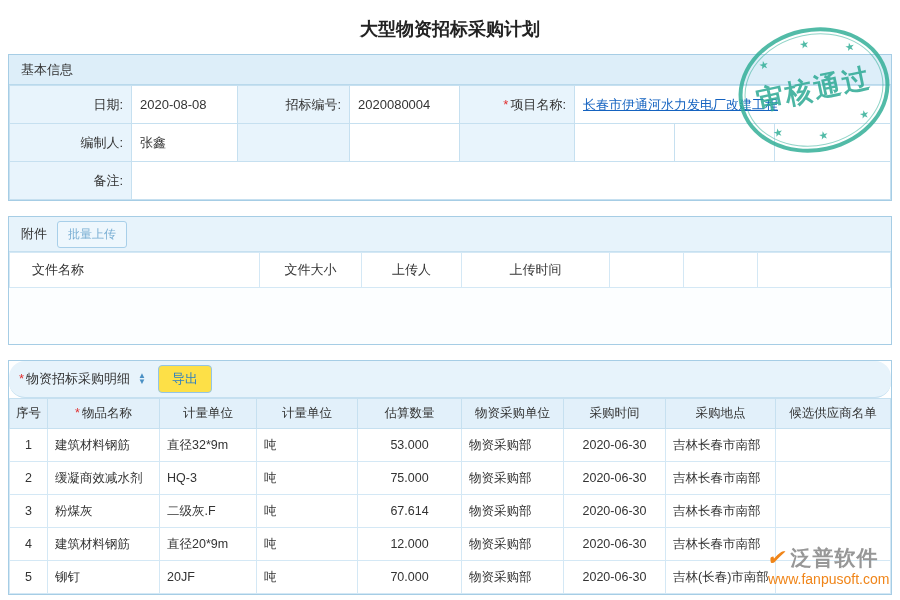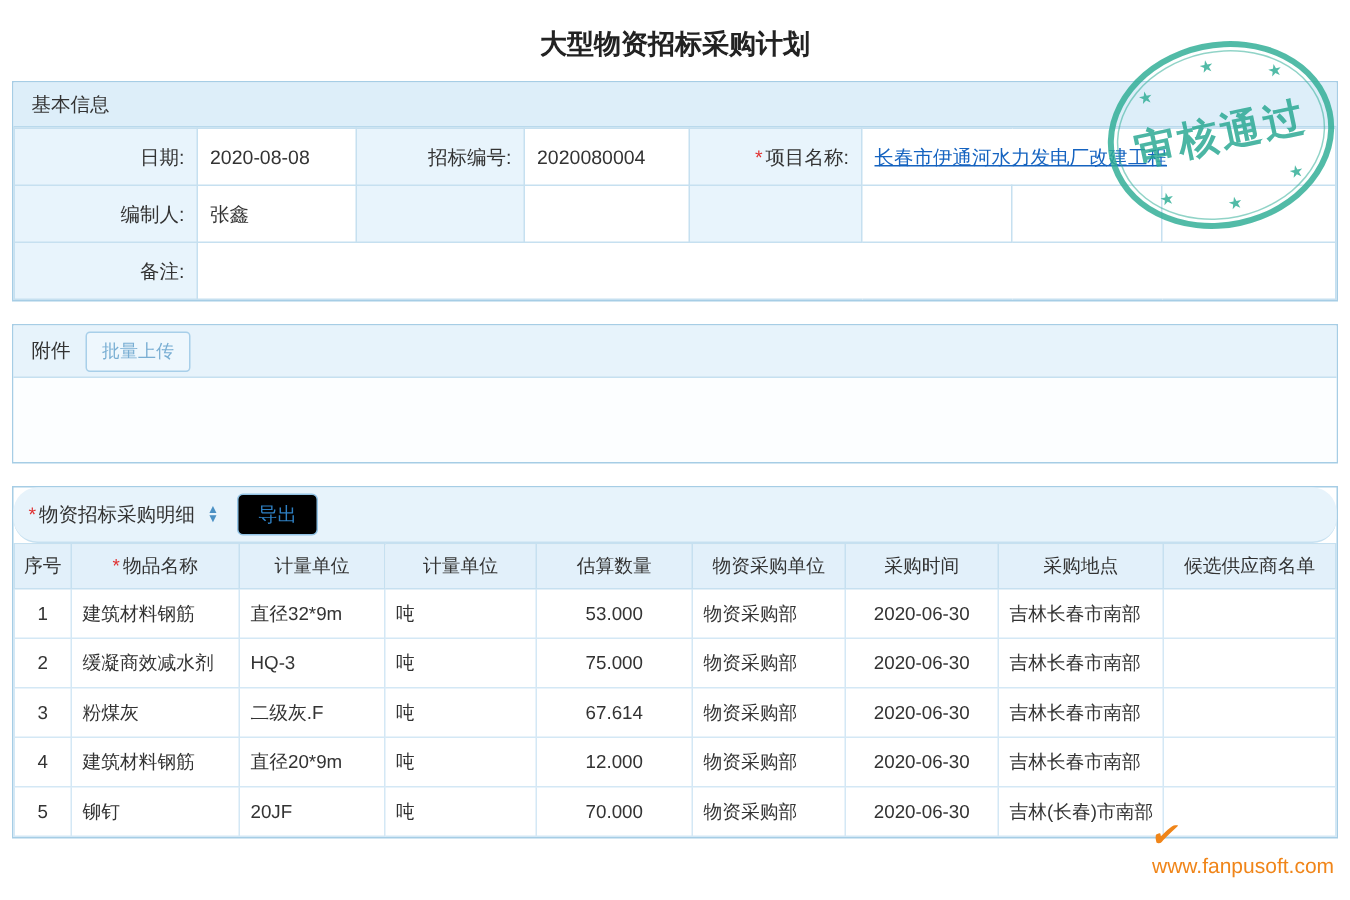--- a/index.html
+++ b/index.html
@@ -43,21 +43,21 @@
   .attach-empty { height: 56px; background: #fcfeff; }
 
   
   .details-bar {
     background: #e7f3fb; height: 37px; display: flex; align-items: center; gap: 8px;
     padding: 0 10px; border-bottom: 1px solid #c6e0f0; border-radius: 16px;
   }
   .details-title { font-size: 13px; }
   .sort-icon { display: inline-flex; flex-direction: column; color: #4a90c4; font-size: 8px; line-height: 6px; cursor: pointer; }
   .btn-export {
-    background: #000000; border: 1px solid #93c4e6; color: #2e7fc1; font-size: 13px;
+    background: #fde047; border: 1px solid #93c4e6; color: #2e7fc1; font-size: 13px;
     padding: 4px 13px; border-radius: 4px; cursor: pointer; margin-left: 4px;
     font-family: "Liberation Sans", "DejaVu Sans", sans-serif;
   }
   .details-table { width: 100%; border-collapse: collapse; table-layout: fixed; font-size: 12.5px; }
   .details-table th {
     background: #e2f0fa; border: 1px solid #c6e0f0; height: 30px; font-weight: normal;
     text-align: center; overflow: hidden; white-space: nowrap;
   }
   .details-table td { border: 1px solid #d4e8f5; height: 33px; padding: 0 7px; background: #fff; overflow: hidden; white-space: nowrap; }
   .details-table td:nth-child(1) { text-align: center; }
@@ -133,20 +133,42 @@
     </tr>
   </tbody>
     </table>
 </div>
 
 <div class="box">
   <div class="attach-bar">
     <span class="tab-label">附件</span>
     <button class="btn-upload">批量上传</button>
   </div>
+  <table class="attach-table">
+    <colgroup>
+      <col style="width:250px">
+        <col style="width:102px">
+        <col style="width:100px">
+        <col style="width:148px">
+      <col style="width:74px">
+        <col style="width:74px">
+        <col>
+    </colgroup>
+    <tbody>
+        <tr id="attachments-head">
+          <th>文件名称</th>
+          <th>文件大小</th>
+          <th>上传人</th>
+          <th>上传时间</th>
+          <th></th>
+          <th></th>
+          <th></th>
+        </tr>
+  </tbody>
+    </table>
   <div class="attach-empty"></div>
 </div>
 
 <div class="box">
   <div class="details-bar">
     <span class="details-title">
       <span class="req">*</span><span>物资招标采购明细</span>
     </span>
     <span class="sort-icon">
         <span>▲</span>
@@ -247,15 +269,16 @@
   <span class="star s3">★</span>
   <span class="star s4">★</span>
   <span class="star s5">★</span>
   <span class="star s6">★</span>
   <div class="stamp-text">审核通过</div>
 </div>
 
 <div class="logo">
   <div class="logo-row">
     <span class="logo-mark">✔</span>
+    <span class="logo-name">泛普软件</span>
   </div>
   <div class="logo-url">www.fanpusoft.com</div>
 </div>
 
 </body></html>

